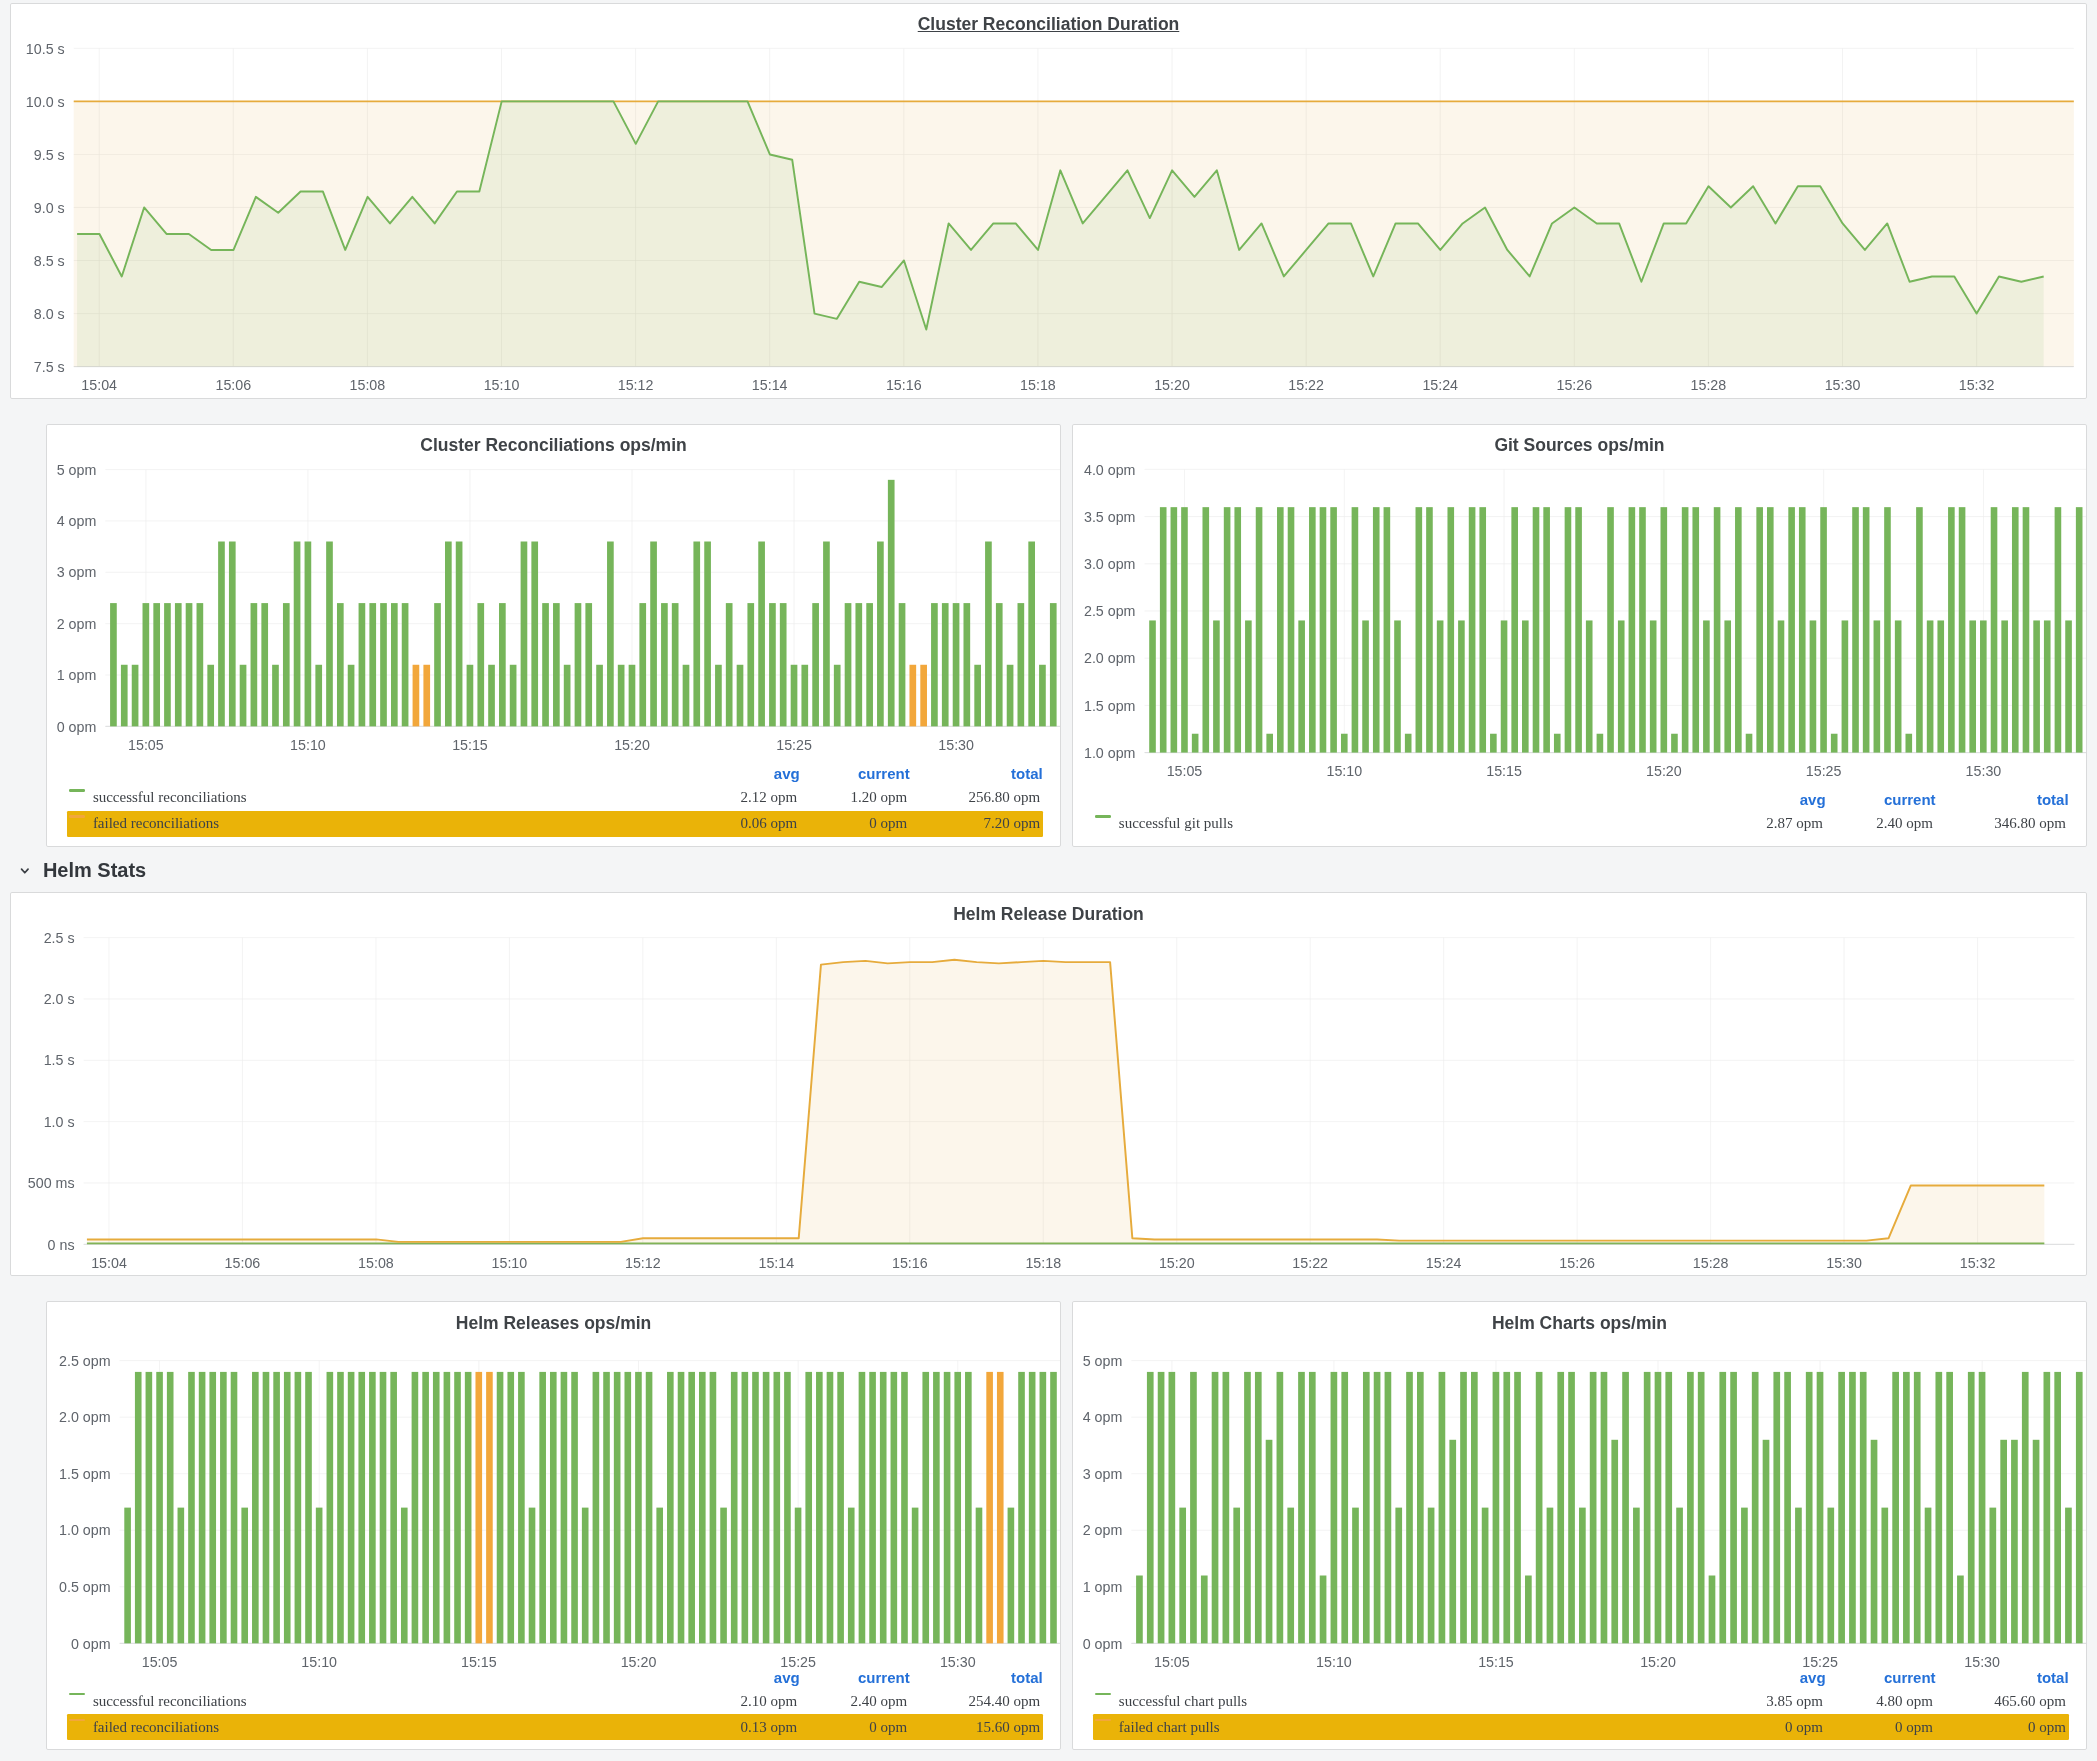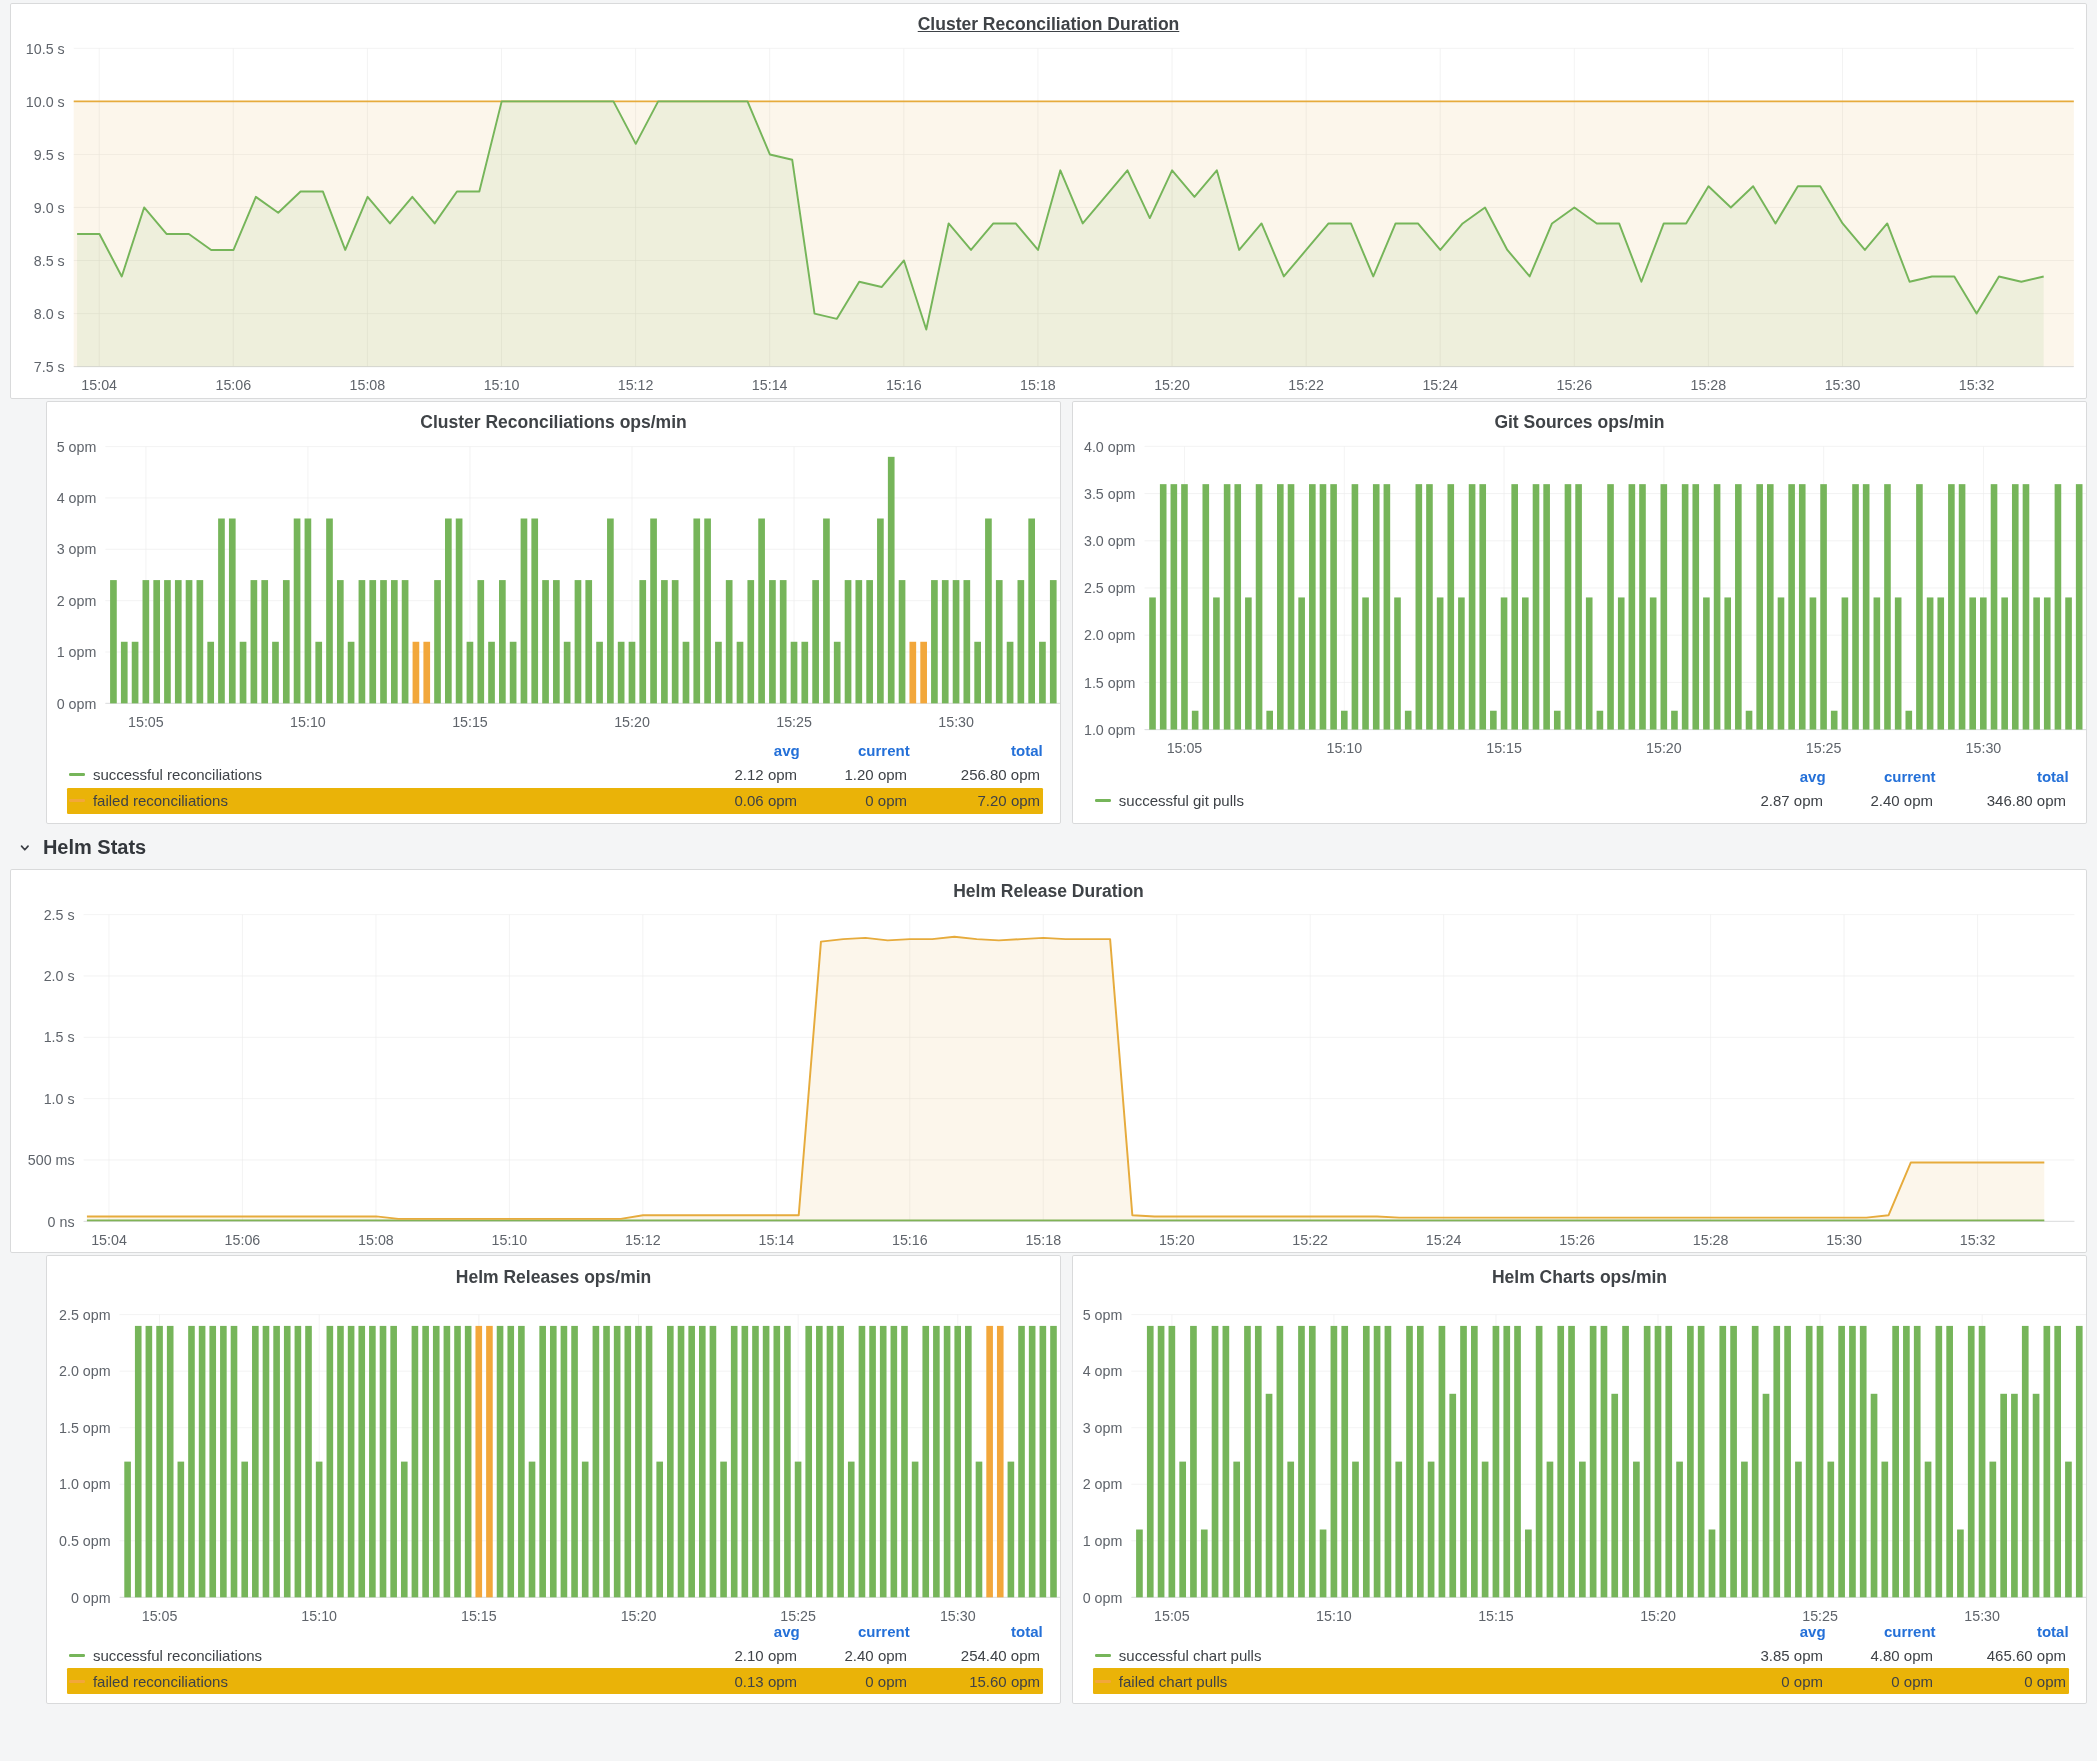--- a/index.html
+++ b/index.html
@@ -18,32 +18,32 @@
   .section-title { font-size: 20px; font-weight: 700; color: #33373c; }
   .hicon { color: #7b8087; display: flex; align-items: center; margin-left: 3.9px; }
   .panel {
     background: #fff; border: 0.6px solid #d9dadb; border-radius: 1.9px;
     display: flex; flex-direction: column; overflow: hidden;
   }
   .panel-title {
     text-align: center; font-size: 17.5px; font-weight: 700; color: #3f4347;
     padding: 10.4px 0 2.6px; cursor: pointer; flex: 0 0 auto;
   }
-  .row { display: flex; gap: 11.7px; margin-top: 2px; padding-left: 36px; }
+  .row { display: flex; gap: 11.7px; margin-top: 25px; padding-left: 36px; }
   .row .panel { flex: 1; min-width: 0; }
   .chart { flex: 1 1 auto; min-height: 0; }
   .chart svg { display: block; }
   #p1 { height: 396px; text-decoration: underline; }
   #p4 { height: 384px; margin-top: 2.6px; }
   .row2 .panel { height: 423px; }
   .row3 .panel { height: 449px; gap: 14px; }
   .legend { padding: 2.6px 17px 9px 19.5px; font-size: 15px; margin-top: auto; flex: 0 0 auto; }
   .lhead { display: flex; justify-content: flex-end; font-weight: 700; color: #2470d8; padding: 3.9px 0 2.6px; }
   .lhead .lval { cursor: pointer; }
-  .lrow { display: flex; align-items: center; padding: 4.5px 2.6px; border-radius: 1.3px; }
+  .lrow { display: flex; align-items: flex-start; padding: 4.5px 2.6px; border-radius: 1.3px; font-family: Liberation Serif, serif; }
   .lrow.alt { background: #eab308; }
   .lswatch { width: 15.6px; height: 2.6px; border-radius: 1.3px; margin-right: 7.8px; flex: 0 0 auto; }
   .llabel { flex: 1 1 auto; color: #3e4247; cursor: pointer; min-width: 0; }
   .lval { width: 110px; text-align: right; flex: 0 0 auto; }
   .lval.wide { width: 133px; }
   svg text { font-family: "Liberation Sans", sans-serif; }
 </style>
 </head>
 <body>
 

